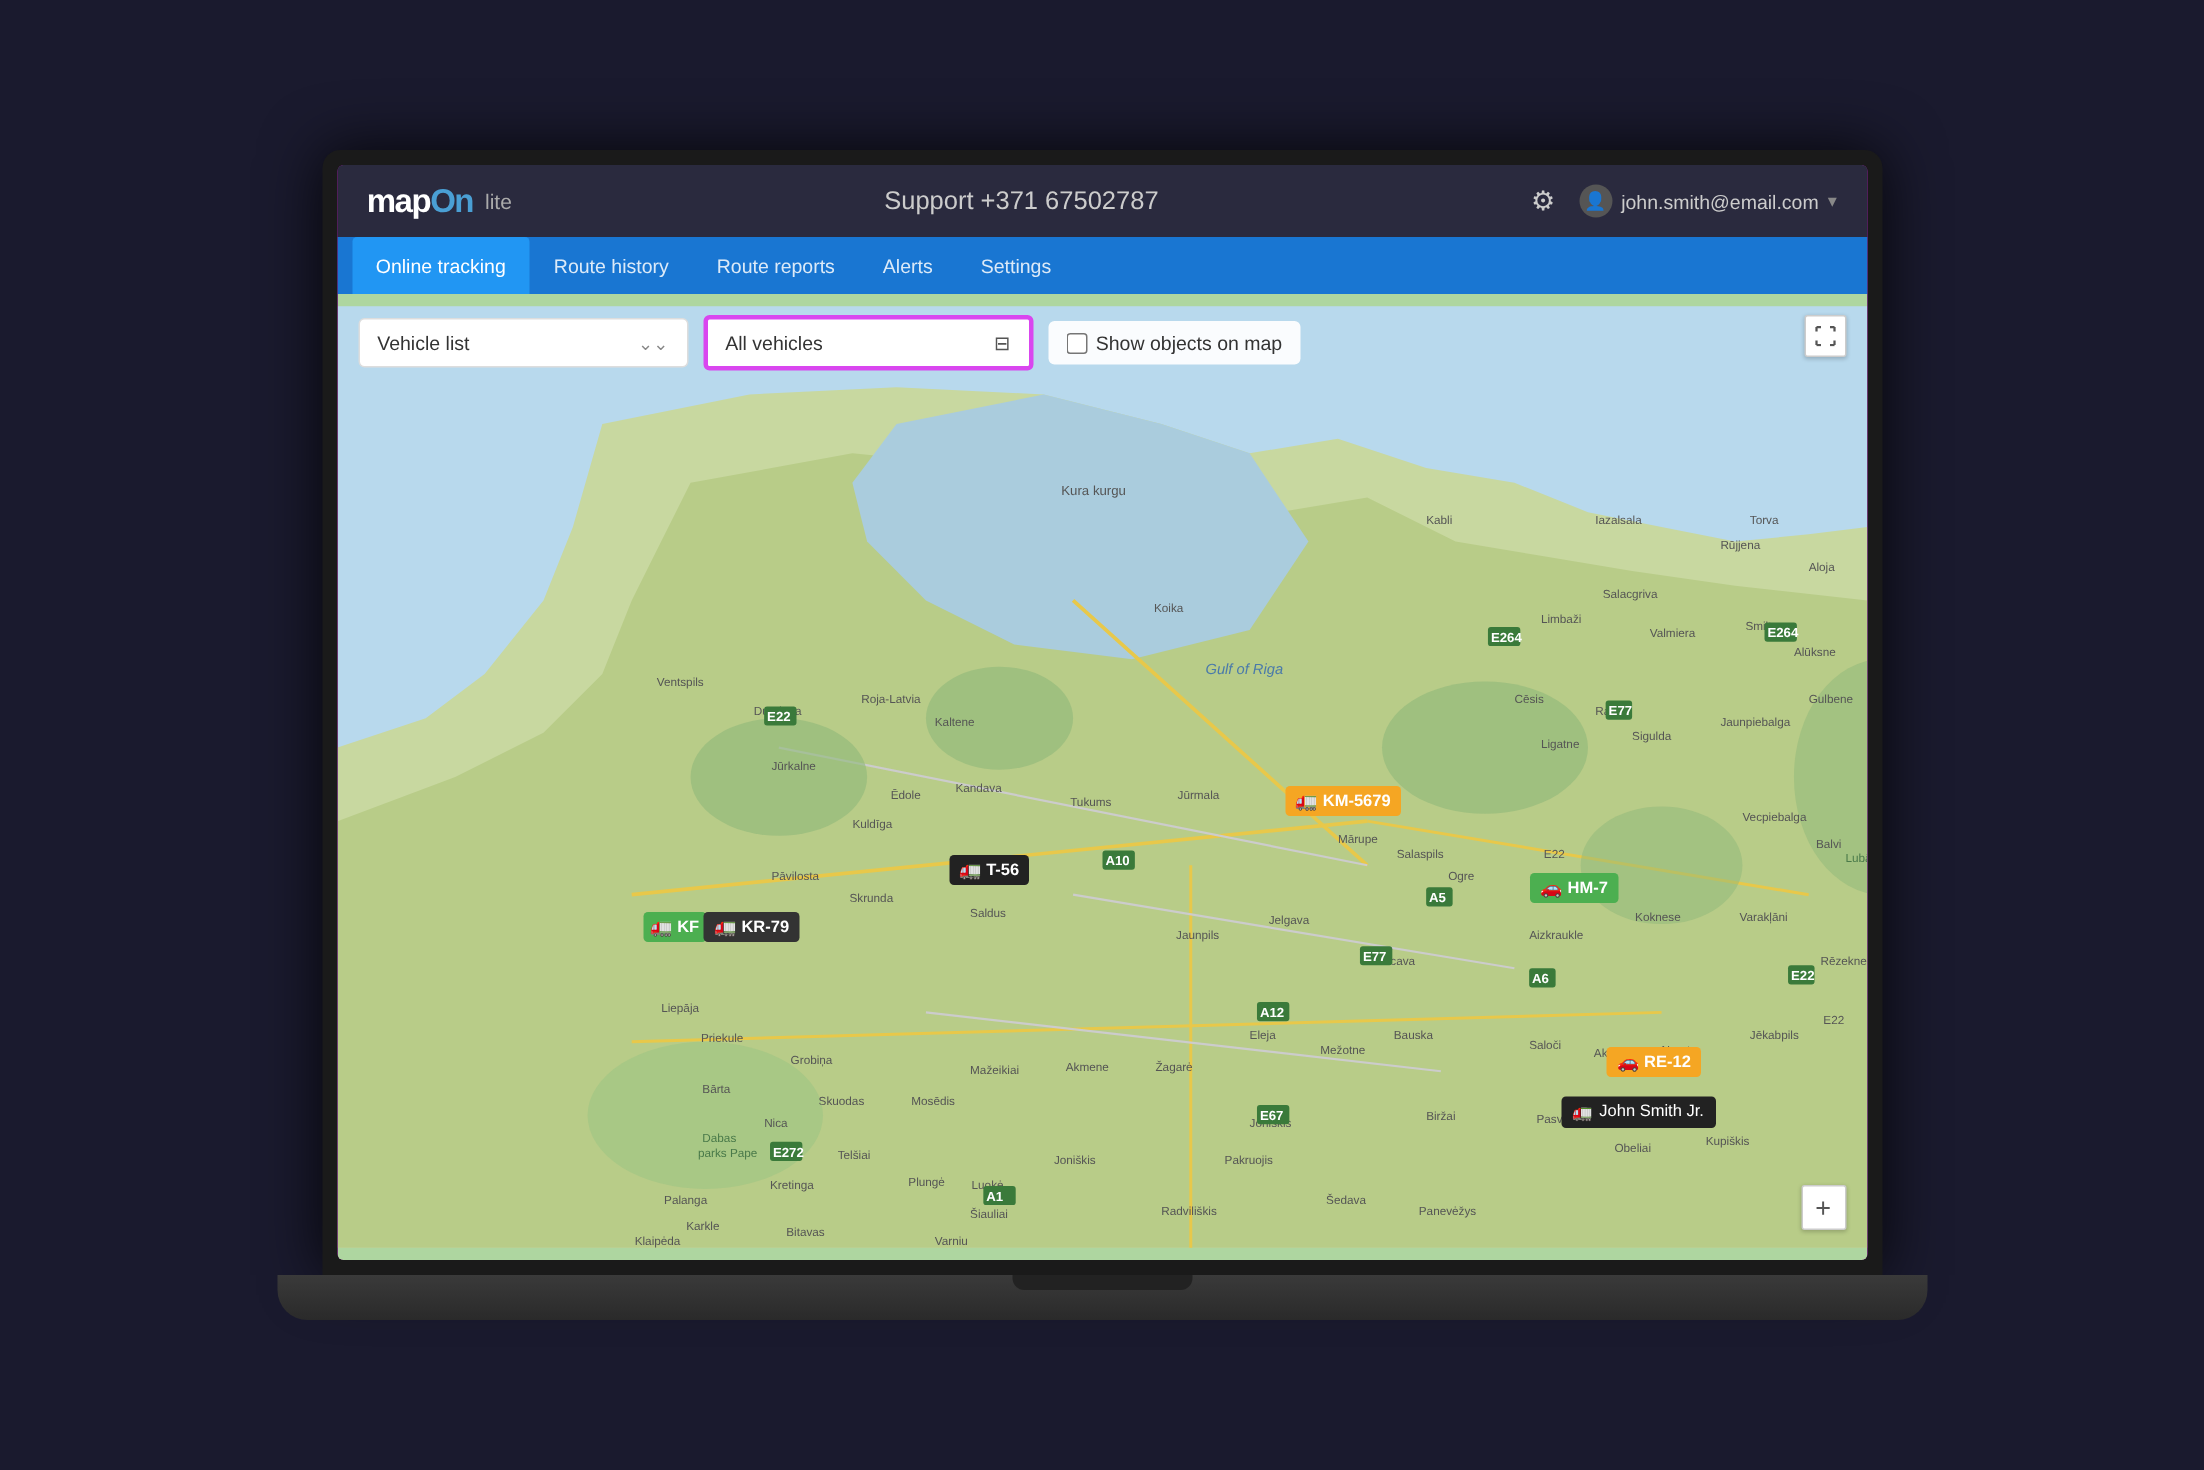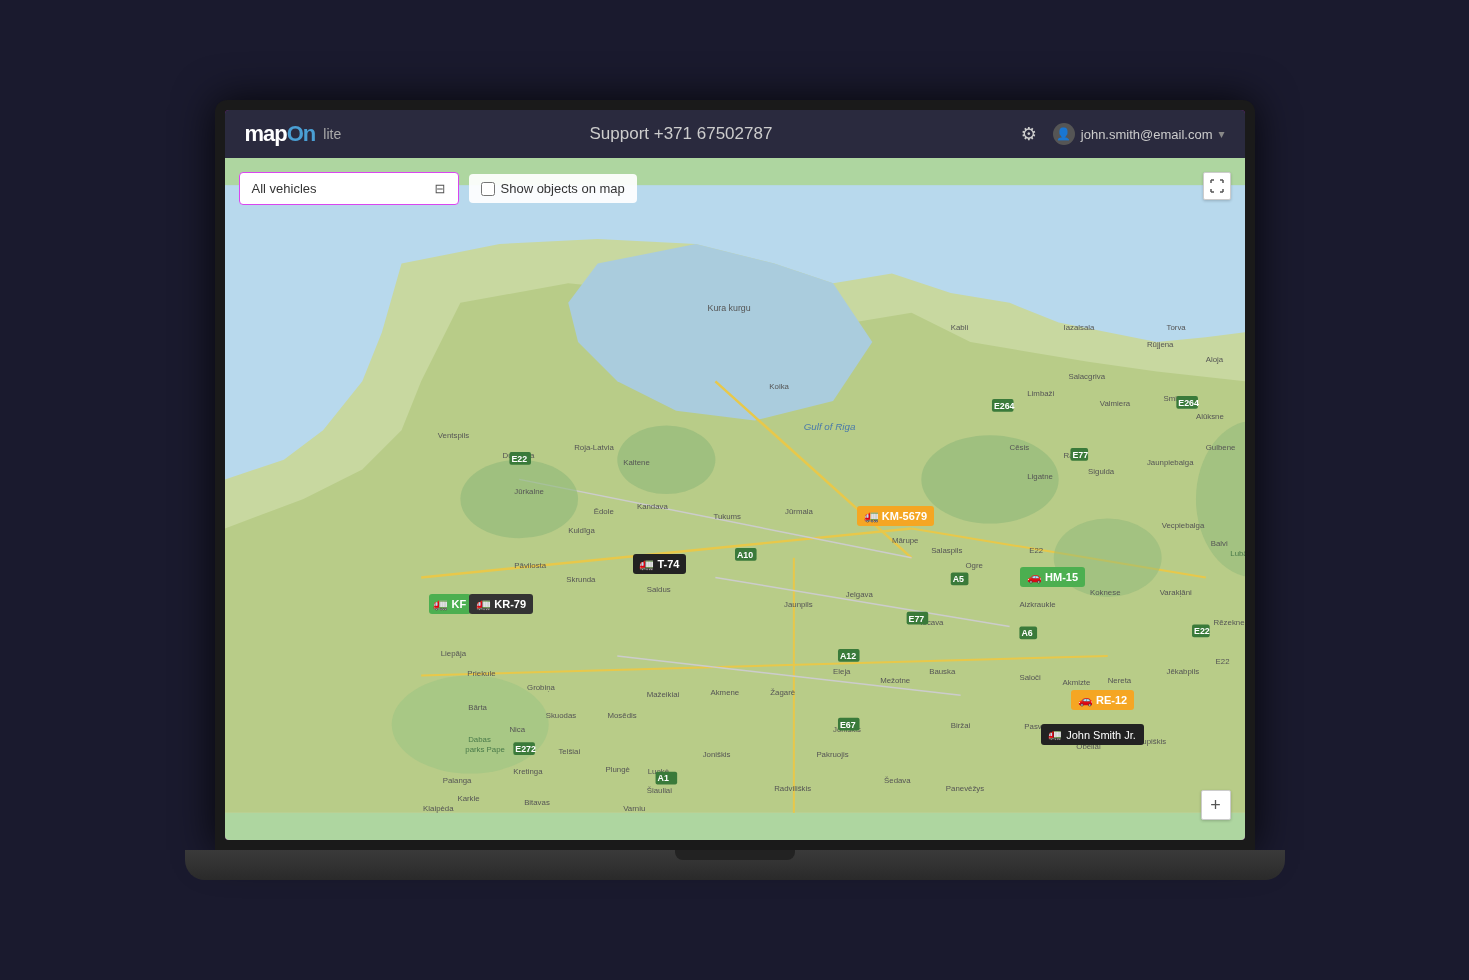--- a/index.html
+++ b/index.html
@@ -194,21 +194,21 @@
       align-items: center;
       justify-content: space-between;
       width: 220px;
       cursor: pointer;
       font-size: 13px;
       color: #333;
     }
 
     .all-vehicles-dropdown {
       background: #fff;
-      border: 1px solid #d946ef;
+      border: 3px solid #d946ef;
       border-radius: 4px;
       padding: 8px 12px;
       display: flex;
       align-items: flex-end;
       justify-content: space-between;
       width: 220px;
       cursor: pointer;
       font-size: 13px;
       color: #333;
     }
@@ -355,20 +355,27 @@
         <div class="header-right">
           <span class="gear-icon">⚙</span>
           <div class="user-area">
             <div class="user-avatar-icon">👤</div>
             <span>john.smith@email.com</span>
             <span class="dropdown-arrow">▾</span>
           </div>
         </div>
       </div>
 
+      <div class="nav-bar">
+        <div class="nav-tab active">Online tracking</div>
+        <div class="nav-tab">Route history</div>
+        <div class="nav-tab">Route reports</div>
+        <div class="nav-tab">Alerts</div>
+        <div class="nav-tab">Settings</div>
+      </div>
 
       <div class="main-content">
 
         <div class="map-container">
           
           <svg class="map-svg" viewBox="0 0 1040 640" xmlns="http://www.w3.org/2000/svg">
 
             <rect width="1040" height="640" fill="#b8d9ed"></rect>
 
             <path d="M180,80 L280,60 L380,55 L480,60 L560,80 L620,100 L680,90 L740,110 L800,120 L850,140 L900,150 L950,160 L1000,155 L1040,150 L1040,640 L0,640 L0,300 L60,280 L100,250 L140,200 L160,150 Z" fill="#c8d8a0"></path>
@@ -527,39 +534,39 @@
           
           
           <div class="map-marker marker-orange" style="top:51%; left:62%;">
             <span class="truck-icon">🚛</span>
             <span>KM-5679</span>
           </div>
 
           
           <div class="map-marker marker-black" style="top:58%; left:40%;">
             <span class="truck-icon">🚛</span>
-            <span>T-74</span>
+            <span>T-56</span>
           </div>
 
           
           <div class="map-marker marker-green" style="top:64%; left:20%; padding: 3px 5px;">
             <span class="truck-icon">🚛</span>
             <span>KF</span>
           </div>
 
           
           <div class="map-marker marker-dark" style="top:64%; left:24%;">
             <span class="truck-icon">🚛</span>
             <span>KR-79</span>
           </div>
 
           
           <div class="map-marker marker-green" style="top:60%; left:78%;">
             <span class="truck-icon">🚗</span>
-            <span>HM-15</span>
+            <span>HM-7</span>
           </div>
 
           
           <div class="map-marker marker-orange" style="top:78%; left:83%;">
             <span class="truck-icon">🚗</span>
             <span>RE-12</span>
           </div>
 
           
           <div class="john-smith-tooltip" style="position:absolute; top:83%; left:80%;">
@@ -574,20 +581,24 @@
             </svg>
           </div>
 
           
           <div class="map-controls">
             <div class="map-control-btn">+</div>
           </div>
         </div>
 
         <div class="toolbar">
+          <div class="vehicle-list-dropdown">
+            <span>Vehicle list</span>
+            <span class="dropdown-arrow">⌄⌄</span>
+          </div>
           <div class="all-vehicles-dropdown">
             <span>All vehicles</span>
             <span class="filter-icon">⊟</span>
           </div>
           <label class="show-objects-label">
             <input type="checkbox" class="show-objects-checkbox" style="">
             <span>Show objects on map</span>
           </label>
         </div>
       </div>

